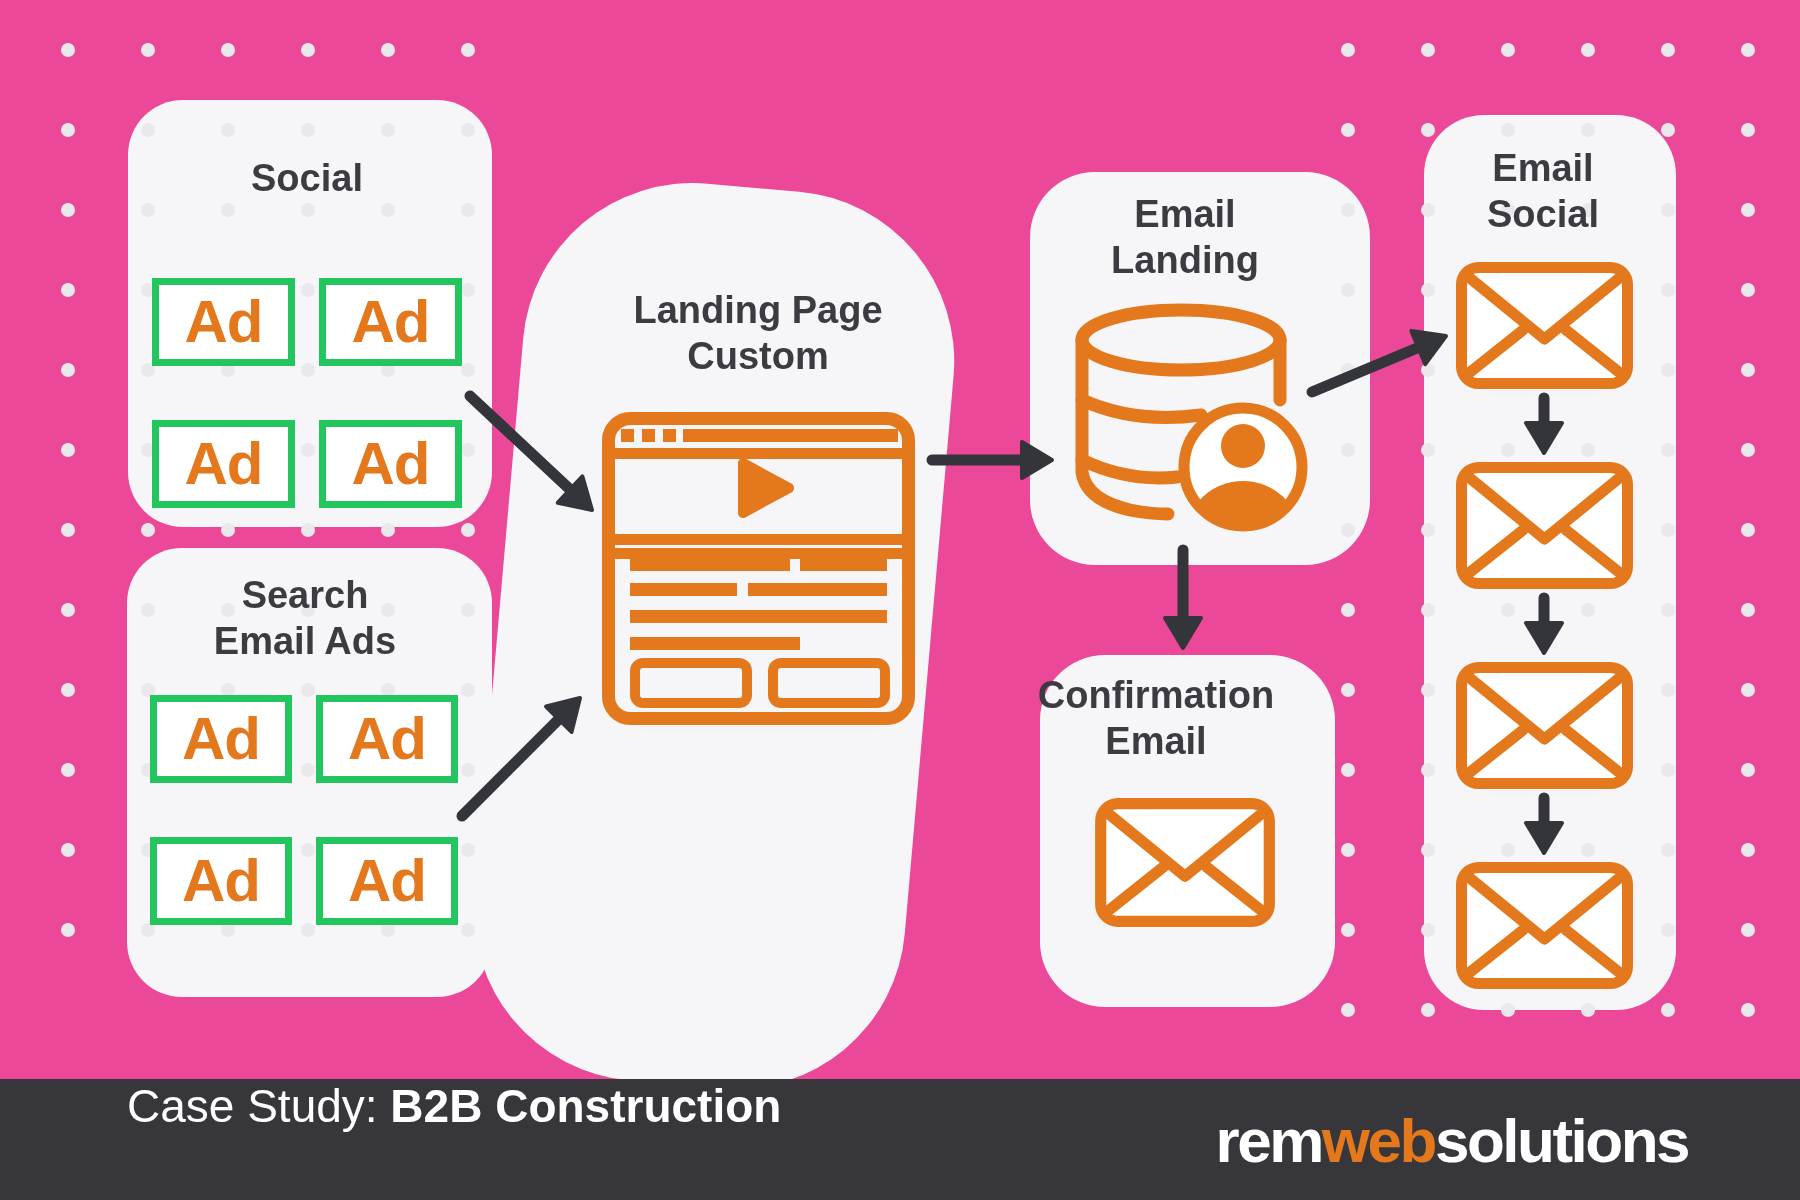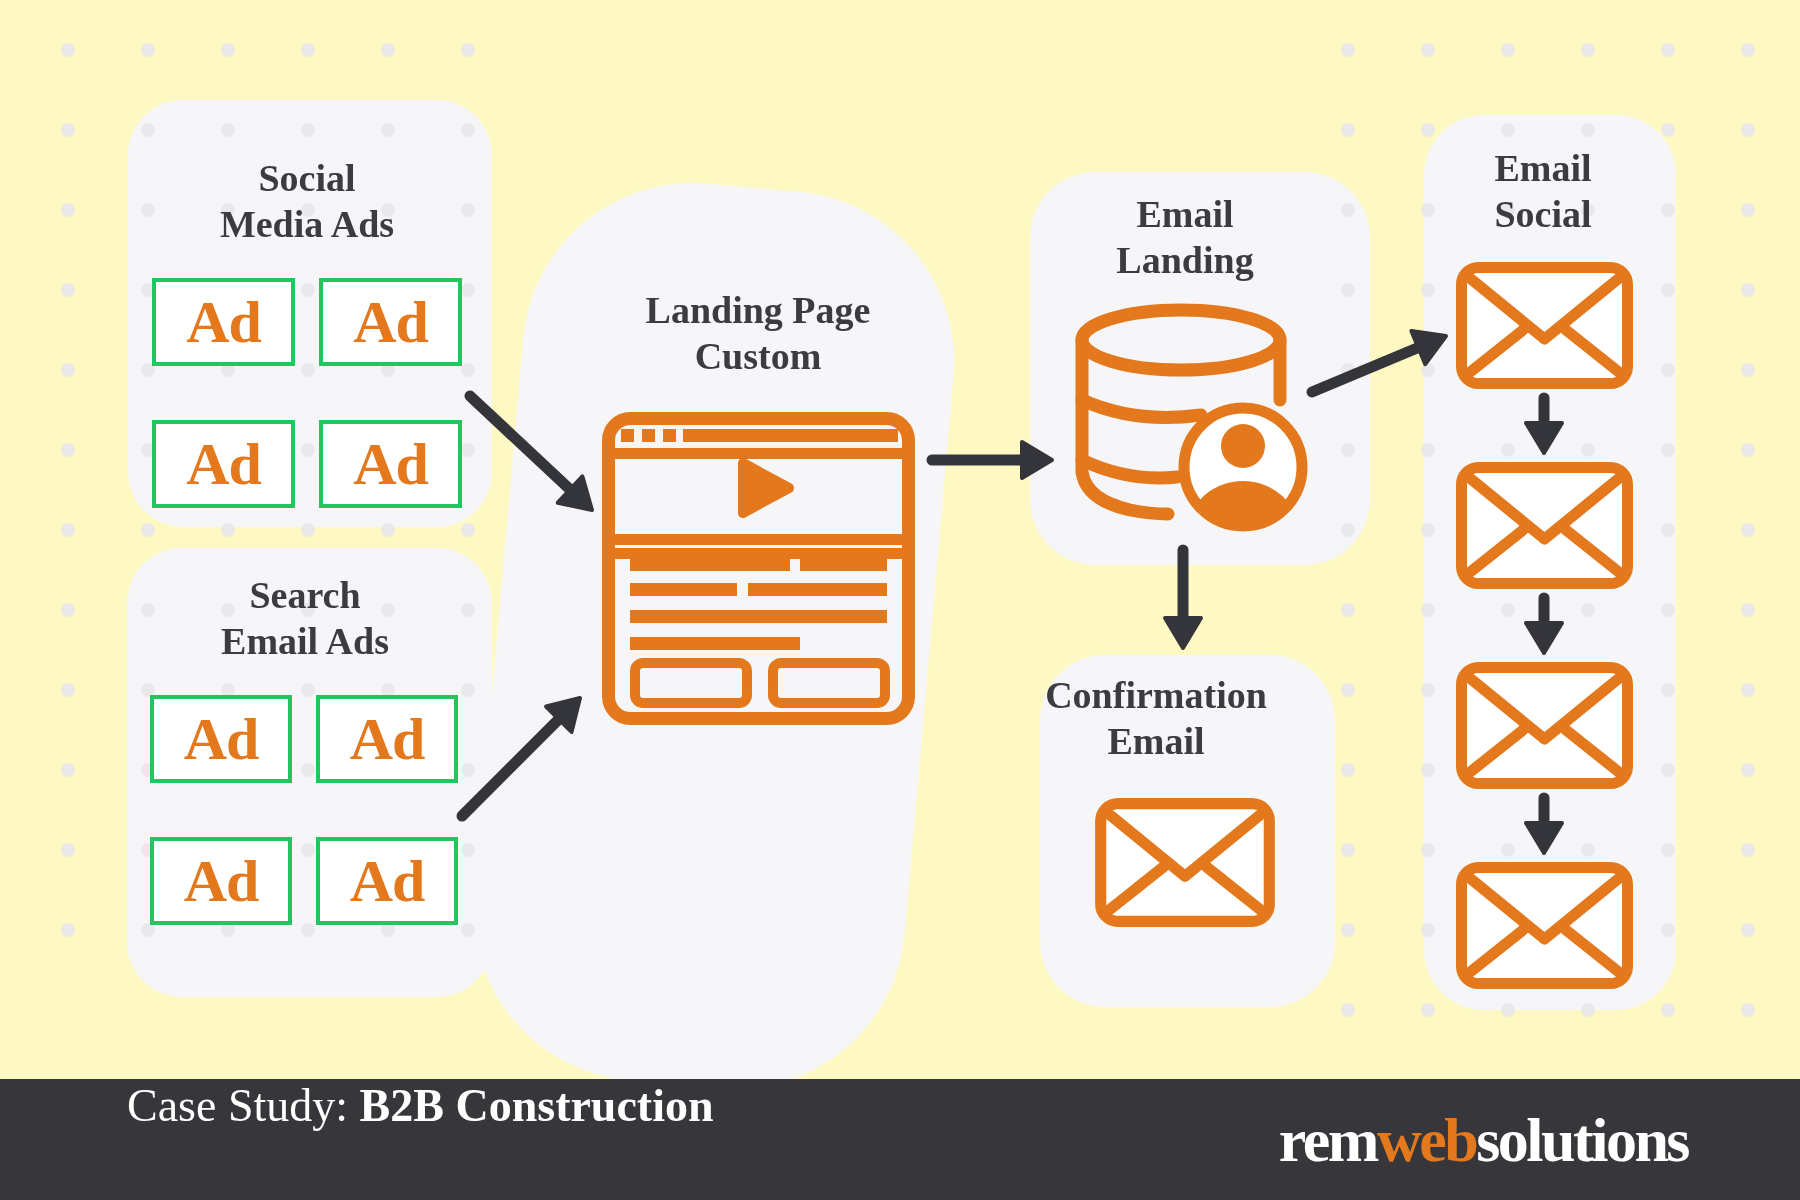--- a/index.html
+++ b/index.html
@@ -1,28 +1,28 @@
 <!DOCTYPE html>
 <html><head>
 <meta charset="utf-8">
 <style>
   html,body{margin:0;padding:0;background:#ffffff;}
   .canvas{
-    position:relative;width:1800px;height:1200px;overflow:hidden;background:#fef9c3;
-    font-family:Liberation Serif, serif;
+    position:relative;width:1800px;height:1200px;overflow:hidden;background:#ec4899;
+    font-family:Liberation Sans, sans-serif;
   }
   .blob{position:absolute;background:#f6f6f8;z-index:0;}
   #deco{position:absolute;left:0;top:0;z-index:1;}
   .sec-title{
     position:absolute;z-index:2;width:400px;text-align:center;
     color:#3b3b41;font-weight:bold;font-size:38px;line-height:46px;
   }
   .ad-box{
     position:absolute;z-index:2;box-sizing:border-box;width:143px;height:88px;
-    border:4px solid #22c55e;background:#ffffff;display:flex;align-items:center;justify-content:center;
+    border:7px solid #22c55e;background:#ffffff;display:flex;align-items:center;justify-content:center;
   }
   .ad-box span{color:#e4781c;font-weight:bold;font-size:60px;line-height:1;letter-spacing:-1px;}
   .icon-abs{position:absolute;z-index:2;}
   .footer{
     position:absolute;left:0;top:1079px;width:1800px;height:121px;background:#36363b;z-index:3;
     display:flex;
   }
   .footer .case{color:#ffffff;font-size:46px;margin-left:127px;white-space:pre;}
   .footer .case .bold{font-weight:bold;}
   .logo{
@@ -212,21 +212,20 @@
         <polygon points="1544,453 1526,423 1562,423" fill="#34353b" stroke="#34353b" stroke-width="4" stroke-linejoin="round"></polygon>
         <line x1="1544" y1="598" x2="1544" y2="627" stroke="#34353b" stroke-width="11" stroke-linecap="round"></line>
         <polygon points="1544,653 1526,623 1562,623" fill="#34353b" stroke="#34353b" stroke-width="4" stroke-linejoin="round"></polygon>
         <line x1="1544" y1="798" x2="1544" y2="827" stroke="#34353b" stroke-width="11" stroke-linecap="round"></line>
         <polygon points="1544,853 1526,823 1562,823" fill="#34353b" stroke="#34353b" stroke-width="4" stroke-linejoin="round"></polygon>
       </g>
     </svg>
 
   <div class="sec-title" style="left:107px;top:155px;">
     <div>Social</div>
-    <div>Media Ads</div>
   </div>
   <div class="ad-box" style="left:152px;top:278px;">
       <span>Ad</span>
     </div>
   <div class="ad-box" style="left:319px;top:278px;">
       <span>Ad</span>
     </div>
   <div class="ad-box" style="left:152px;top:420px;">
       <span>Ad</span>
     </div>

